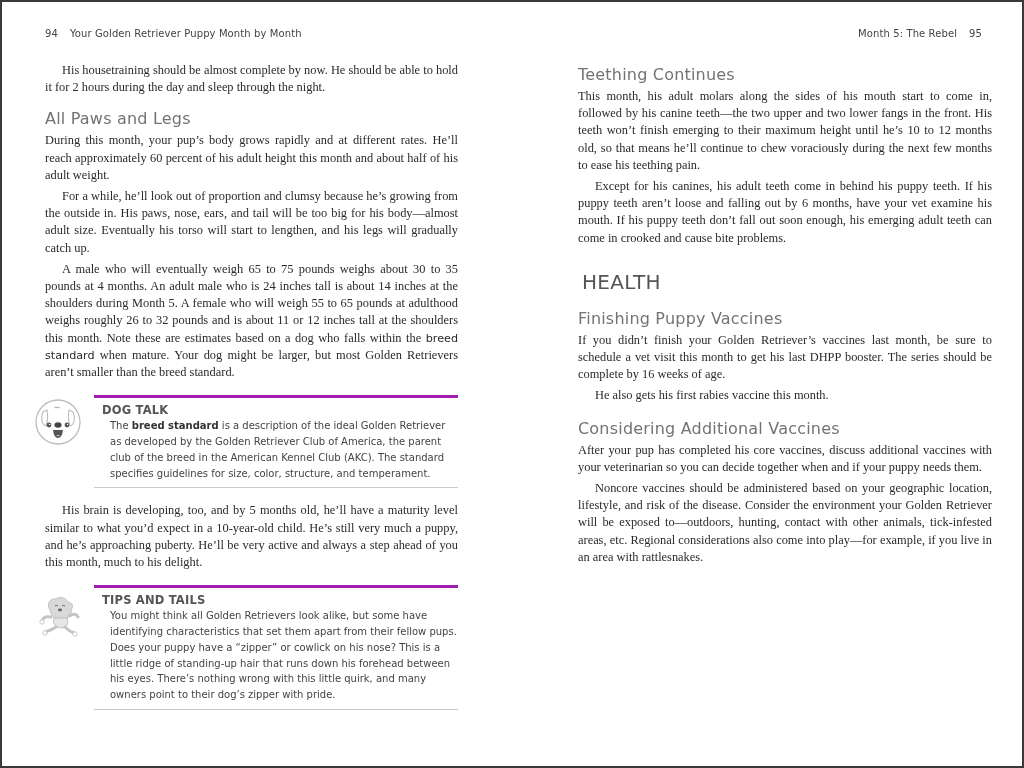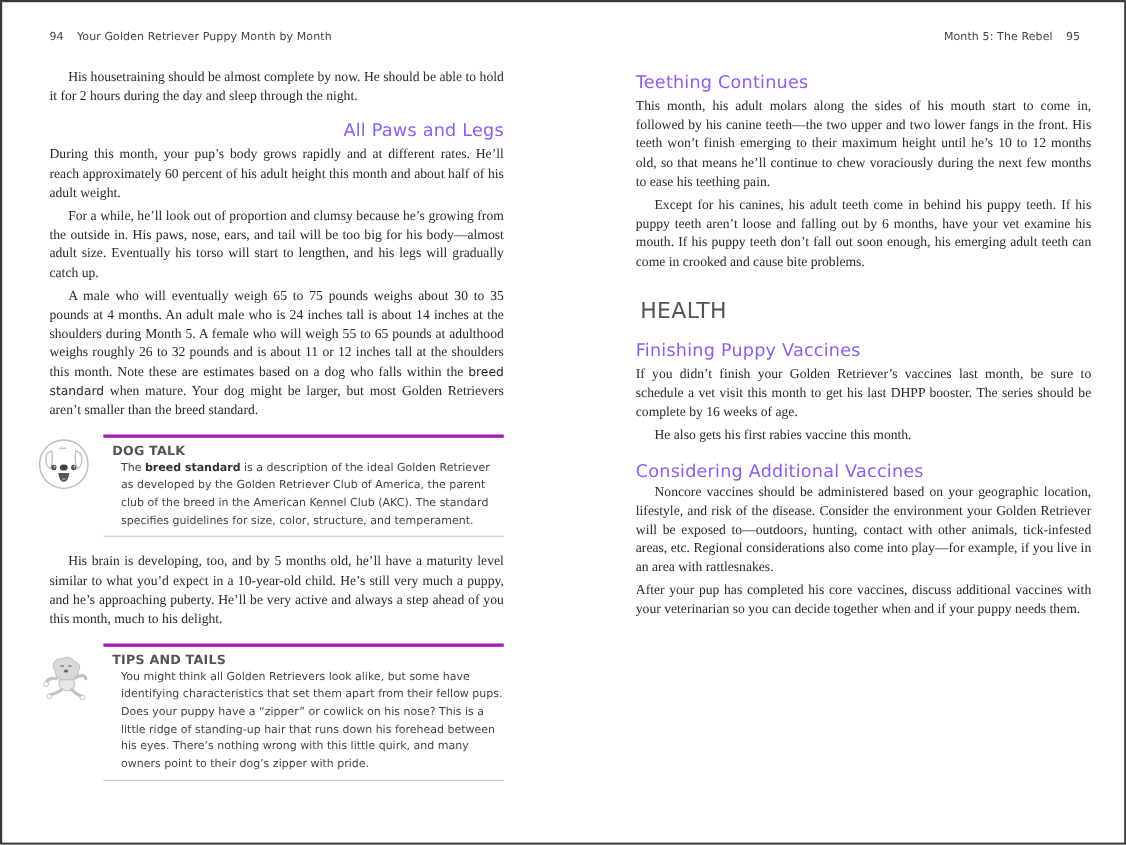--- a/index.html
+++ b/index.html
@@ -41,21 +41,21 @@
       font-size: 12.4px; line-height: 17.2px; color: #2a2a2a;
       text-align: justify; text-align-last: left;
     }
     p.body.indent { text-indent: 17px; }
     p.body + p.body { margin-top: 4px; }
     .sans-inline { font-family: "DejaVu Sans", sans-serif; font-size: 11.2px; }
 
     h2.sub {
       margin: 0;
       font-family: "DejaVu Sans", sans-serif; font-weight: normal;
-      font-size: 16px; line-height: 20px; color: #8b5cf6;
+      font-size: 16px; line-height: 20px; color: #737373;
       letter-spacing: 0.2px;
     }
     h1.section {
       margin: 4px;
       font-family: "DejaVu Sans", sans-serif; font-weight: normal;
       font-size: 20px; line-height: 26px; color: #555;
       letter-spacing: 0.3px;
     }
 
     .box {
@@ -88,21 +88,21 @@
 <div class="frame">
 
   <div class="page page-left">
     <div class="running-head">
       <span class="num">94</span><span>Your Golden Retriever Puppy Month by Month</span>
     </div>
 
     <div class="col">
       <p class="body indent">His housetraining should be almost complete by now. He should be able to hold it for 2 hours during the day and sleep through the night.</p>
 
-      <h2 class="sub" style="margin-top:13px;text-align:right;">All Paws and Legs</h2>
+      <h2 class="sub" style="margin-top:13px;">All Paws and Legs</h2>
       <p class="body" style="margin-top:3px;">During this month, your pup’s body grows rapidly and at different rates. He’ll reach approximately 60 percent of his adult height this month and about half of his adult weight.</p>
       <p class="body indent">For a while, he’ll look out of proportion and clumsy because he’s growing from the outside in. His paws, nose, ears, and tail will be too big for his body—almost adult size. Eventually his torso will start to lengthen, and his legs will gradually catch up.</p>
       <p class="body indent"><span>A male who will eventually weigh 65 to 75 pounds weighs about 30 to 35 pounds at 4 months. An adult male who is 24 inches tall is about 14 inches at the shoulders during Month 5. A female who will weigh 55 to 65 pounds at adulthood weighs roughly 26 to 32 pounds and is about 11 or 12 inches tall at the shoulders this month. Note these are estimates based on a dog who falls within the </span><span class="sans-inline">breed standard</span><span> when mature. Your dog might be larger, but most Golden Retrievers aren’t smaller than the breed standard.</span></p>
 
       <div class="box" style="margin-top:14px;">
         <svg class="box-icon" viewBox="0 0 48 48">
           <circle cx="24" cy="24" r="22" fill="#fff" stroke="#bdbdbd" stroke-width="1.3"></circle>
           <path d="M9 14 C 6 20, 8 27, 12 28 C 14 22, 14 17, 13 12 Z" fill="#fff" stroke="#bdbdbd" stroke-width="1.1"></path>
           <path d="M39 14 C 42 20, 40 27, 36 28 C 34 22, 34 17, 35 12 Z" fill="#fff" stroke="#bdbdbd" stroke-width="1.1"></path>
           <path d="M20 10 q2 -2 3 0 q1 -2 3 0" fill="none" stroke="#9a9a9a" stroke-width="0.9"></path>
@@ -151,17 +151,17 @@
       <p class="body" style="margin-top:3px;">This month, his adult molars along the sides of his mouth start to come in, followed by his canine teeth—the two upper and two lower fangs in the front. His teeth won’t finish emerging to their maximum height until he’s 10 to 12 months old, so that means he’ll continue to chew voraciously during the next few months to ease his teething pain.</p>
       <p class="body indent">Except for his canines, his adult teeth come in behind his puppy teeth. If his puppy teeth aren’t loose and falling out by 6 months, have your vet examine his mouth. If his puppy teeth don’t fall out soon enough, his emerging adult teeth can come in crooked and cause bite problems.</p>
 
       <h1 class="section" style="margin-top:22px;">HEALTH</h1>
 
       <h2 class="sub" style="margin-top:14px;">Finishing Puppy Vaccines</h2>
       <p class="body" style="margin-top:3px;">If you didn’t finish your Golden Retriever’s vaccines last month, be sure to schedule a vet visit this month to get his last DHPP booster. The series should be complete by 16 weeks of age.</p>
       <p class="body indent">He also gets his first rabies vaccine this month.</p>
 
       <h2 class="sub" style="margin-top:14px;">Considering Additional Vaccines</h2>
+      <p class="body" style="margin-top:3px;">After your pup has completed his core vaccines, discuss additional vaccines with your veterinarian so you can decide together when and if your puppy needs them.</p>
       <p class="body indent">Noncore vaccines should be administered based on your geographic location, lifestyle, and risk of the disease. Consider the environment your Golden Retriever will be exposed to—outdoors, hunting, contact with other animals, tick-infested areas, etc. Regional considerations also come into play—for example, if you live in an area with rattlesnakes.</p>
-      <p class="body" style="margin-top:3px;">After your pup has completed his core vaccines, discuss additional vaccines with your veterinarian so you can decide together when and if your puppy needs them.</p>
     </div>
   </div>
 </div>
 
 </body></html>

